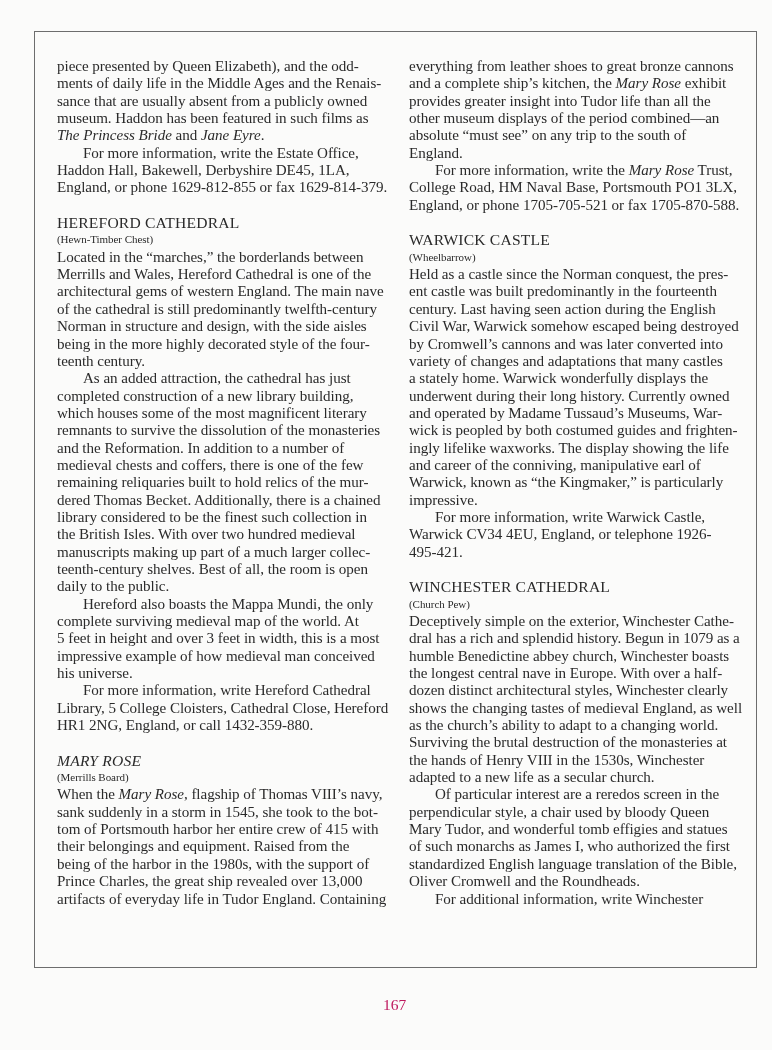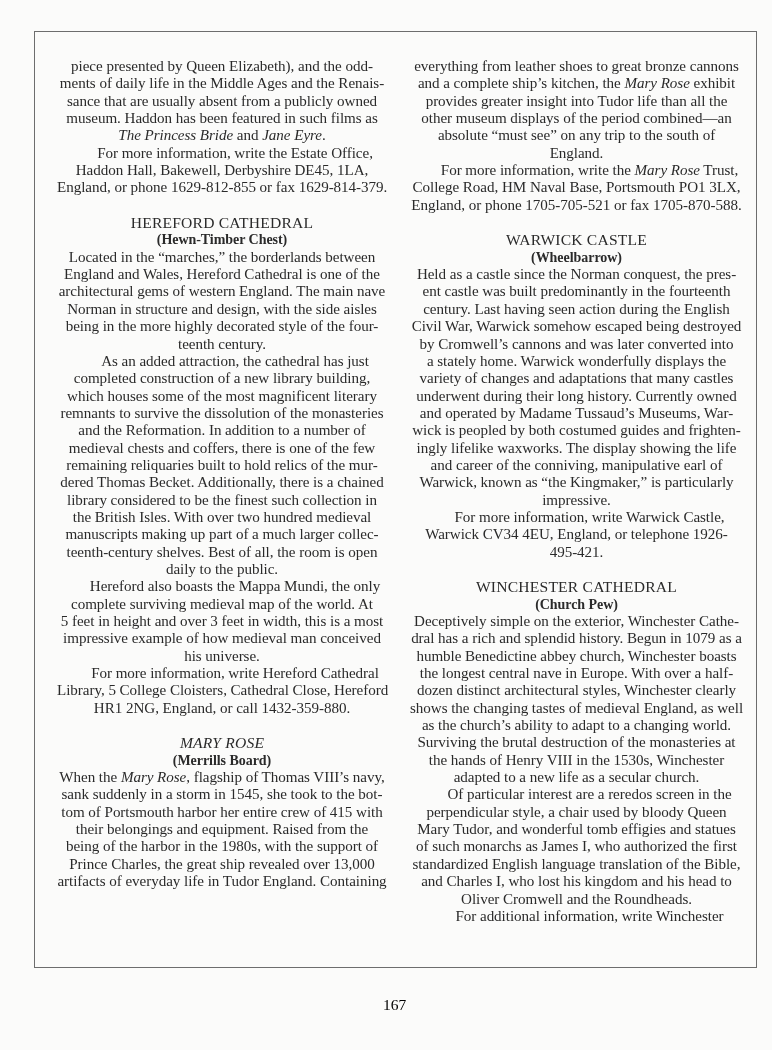--- a/index.html
+++ b/index.html
@@ -6,32 +6,32 @@
   body {
     width: 772px; height: 1050px; background: #fbfbfa; position: relative; overflow: hidden;
     font-family: "Liberation Serif", "DejaVu Serif", serif; color: #2a2a2a;
   }
   .frame {
     position: absolute; left: 34px; top: 31px; width: 723px; height: 937px;
     border: 1.3px solid #6d6d6d; box-sizing: border-box;
   }
   .col {
     position: absolute; top: 58px; font-size: 15.1px; line-height: 17.35px;
-    text-align: center; letter-spacing: -0.05px;
+    text-align: left; letter-spacing: -0.05px;
   }
   .col.left { left: 57px; width: 330px; }
   .col.right { left: 409px; width: 335px; }
   .line { white-space: nowrap; height: 17.35px; }
   .indent { padding-left: 26px; }
   .gap { height: 17.35px; }
   .head { font-size: 15.6px; letter-spacing: 0.2px; font-family: Liberation Serif, serif; }
-  .sub { font-weight: bold; font-size: 14px; }
+  .sub { font-weight: normal; font-size: 11px; }
   i, .it { font-style: italic; }
   .pagenum {
-    position: absolute; top: 996px; left: 383px; font-size: 15.5px; color: #000000;
+    position: absolute; top: 996px; left: 383px; font-size: 15.5px; color: #be185d;
   }
 </style>
 </head>
 <body>
 
 <div class="frame"></div>
 
 <div class="col left">
   <section>
     <div class="line">piece presented by Queen Elizabeth), and the odd-</div>
@@ -42,22 +42,23 @@
     <div class="line indent">For more information, write the Estate Office,</div>
     <div class="line">Haddon Hall, Bakewell, Derbyshire DE45, 1LA,</div>
     <div class="line">England, or phone 1629-812-855 or fax 1629-814-379.</div>
   </section>
   <div class="gap"></div>
   <section>
     <div class="line head">HEREFORD CATHEDRAL</div>
     <div class="line sub">(Hewn-Timber Chest)</div>
     <div>
       <div class="line">Located in the “marches,” the borderlands between</div>
-      <div class="line">England and Wales, Hereford Cathedral is one of the</div>
+      <div class="line">Merrills and Wales, Hereford Cathedral is one of the</div>
       <div class="line">architectural gems of western England. The main nave</div>
+      <div class="line">of the cathedral is still predominantly twelfth-century</div>
       <div class="line">Norman in structure and design, with the side aisles</div>
       <div class="line">being in the more highly decorated style of the four-</div>
       <div class="line">teenth century.</div>
     </div>
     <div>
       <div class="line indent">As an added attraction, the cathedral has just</div>
       <div class="line">completed construction of a new library building,</div>
       <div class="line">which houses some of the most magnificent literary</div>
       <div class="line">remnants to survive the dissolution of the monasteries</div>
       <div class="line">and the Reformation. In addition to a number of</div>
@@ -114,22 +115,22 @@
   <div class="gap"></div>
   <section>
     <div class="line head">WARWICK CASTLE</div>
     <div class="line sub">(Wheelbarrow)</div>
     <div>
       <div class="line">Held as a castle since the Norman conquest, the pres-</div>
       <div class="line">ent castle was built predominantly in the fourteenth</div>
       <div class="line">century. Last having seen action during the English</div>
       <div class="line">Civil War, Warwick somehow escaped being destroyed</div>
       <div class="line">by Cromwell’s cannons and was later converted into</div>
+      <div class="line">variety of changes and adaptations that many castles</div>
       <div class="line">a stately home. Warwick wonderfully displays the</div>
-      <div class="line">variety of changes and adaptations that many castles</div>
       <div class="line">underwent during their long history. Currently owned</div>
       <div class="line">and operated by Madame Tussaud’s Museums, War-</div>
       <div class="line">wick is peopled by both costumed guides and frighten-</div>
       <div class="line">ingly lifelike waxworks. The display showing the life</div>
       <div class="line">and career of the conniving, manipulative earl of</div>
       <div class="line">Warwick, known as “the Kingmaker,” is particularly</div>
       <div class="line">impressive.</div>
     </div>
     <div>
       <div class="line indent">For more information, write Warwick Castle,</div>
@@ -152,21 +153,20 @@
       <div class="line">Surviving the brutal destruction of the monasteries at</div>
       <div class="line">the hands of Henry VIII in the 1530s, Winchester</div>
       <div class="line">adapted to a new life as a secular church.</div>
     </div>
     <div>
       <div class="line indent">Of particular interest are a reredos screen in the</div>
       <div class="line">perpendicular style, a chair used by bloody Queen</div>
       <div class="line">Mary Tudor, and wonderful tomb effigies and statues</div>
       <div class="line">of such monarchs as James I, who authorized the first</div>
       <div class="line">standardized English language translation of the Bible,</div>
-      <div class="line">and Charles I, who lost his kingdom and his head to</div>
       <div class="line">Oliver Cromwell and the Roundheads.</div>
     </div>
     <div>
       <div class="line indent">For additional information, write Winchester</div>
     </div>
   </section>
 </div>
 
 <div class="pagenum">167</div>
 

